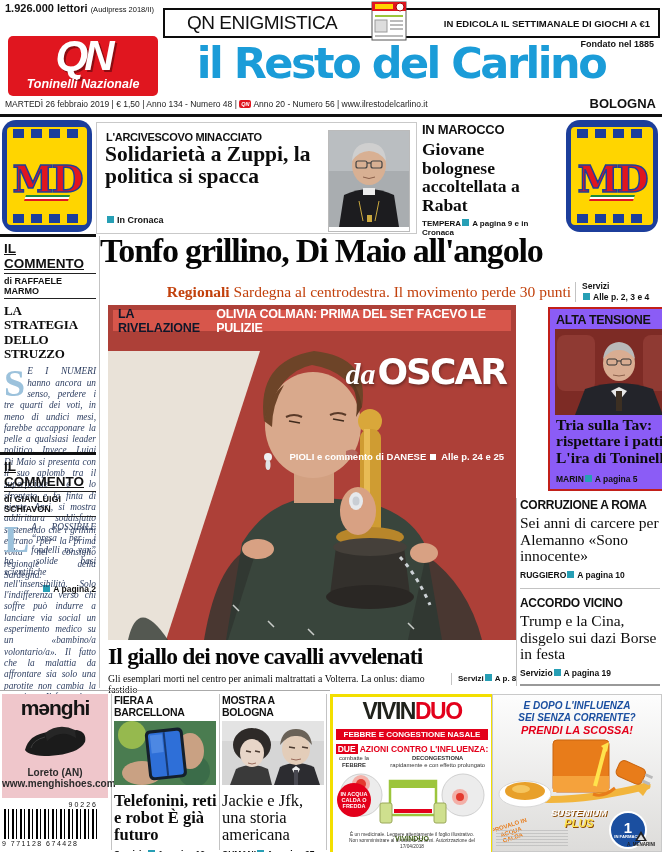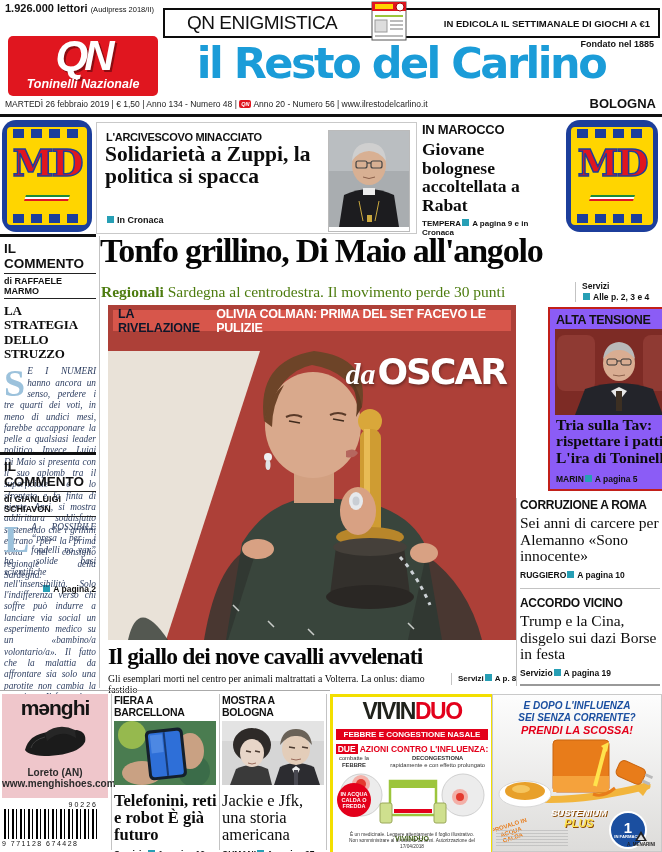--- a/index.html
+++ b/index.html
@@ -37,21 +37,21 @@
            font-style:italic;padding:1px 2px;border-radius:2px;vertical-align:1px;}
   .edition{right:6px;top:96px;font-size:13px;font-weight:bold;}
   .rule-black{left:0;top:114px;width:662px;height:3px;background:#101010;}
 
   
   .md{border-radius:14px;background:#1c3e9b;}
   .md-inner{position:absolute;left:5px;right:5px;top:7px;bottom:7px;background:#ffd500;
             border-radius:4px;}
   .md-teeth{position:absolute;left:6px;right:6px;height:9px;
             background:repeating-linear-gradient(90deg,#1c3e9b 0 11px,#ffd500 11px 18px);}
-  .md-word{position:absolute;left:0;right:0;top:14px;text-align:center;font-size:37px;
+  .md-word{position:absolute;left:0;right:0;top:30px;text-align:center;font-size:37px;
            font-weight:800;color:#e0161f;font-family:"DejaVu Serif",serif;
            -webkit-text-stroke:1.5px #1c3e9b;letter-spacing:-2px;}
   .md-flag{position:absolute;left:50%;margin-left:-22px;bottom:24px;width:44px;height:6px;
            transform:skew(-18deg);background:linear-gradient(180deg,#1c8a3a 0 33%,#fff 33% 66%,#e0161f 66%);}
 
   
   .zuppi{left:96px;top:122px;width:319px;height:110px;border:1px solid #c9c9c9;}
   .zuppi .kicker{position:absolute;left:9px;top:8px;font-size:11px;}
   .zuppi .head{position:absolute;left:8px;top:20px;width:222px;font-size:21.5px;line-height:1.04;
                color:#0c0c0c;}
@@ -60,29 +60,29 @@
 
   
   .marocco{left:422px;top:122px;width:136px;}
   .marocco .kicker{font-size:13px;display:block;}
   .marocco .head{font-size:17.5px;line-height:1.06;font-weight:bold;display:block;margin-top:3px;color:#0c0c0c;}
   .marocco .ref{display:block;margin-top:5px;font-size:8px;font-weight:bold;}
 
   
   .main-head{left:100px;top:234px;width:562px;font-size:34px;font-weight:800;
              letter-spacing:-1.2px;line-height:1.0;white-space:nowrap;color:#060606;}
-  .main-deck{left:101px;top:283px;width:470px;font-size:15.5px;color:#4d7c0f;}
+  .main-deck{left:101px;top:283px;width:470px;font-size:15.5px;color:#c2410c;text-align:right;}
   .main-deck b{font-weight:800;}
   .servizi-stack{left:582px;top:281px;width:78px;font-size:8.5px;font-weight:bold;line-height:1.25;}
   .deck-div{left:575px;top:282px;height:20px;}
 
   
   .lc{left:4px;width:92px;}
   .lc-bar{left:0;width:96px;height:3px;background:#101010;}
-  .lc .sec{font-size:13.5px;font-weight:800;display:block;padding:3px 0 2px;border-bottom:1px solid #222;}
+  .lc .sec{font-size:13.5px;font-weight:800;display:block;padding:3px 0 2px;border-bottom:1px solid #222;text-decoration:underline;}
   .lc .by{font-size:9px;font-weight:800;display:block;padding:2px 0;border-bottom:1px solid #222;}
   .lc .ttl{font-family:"Liberation Serif",serif;font-size:13px;line-height:1.1;font-weight:bold;
            letter-spacing:-0.2px;display:block;margin-top:5px;color:#0c0c0c;}
   .lc .body{font-family:"Liberation Serif",serif;font-style:italic;font-size:9.3px;line-height:1.22;
             color:#2c3d60;display:block;margin-top:5px;text-align:justify;}
   .lc .drop{float:left;font-size:38px;line-height:30px;color:#9cc2dc;font-style:normal;
             font-family:"Liberation Serif",serif;margin:2px 2px 0 0;font-weight:bold;}
   .lc .ref{display:block;text-align:right;margin-top:3px;}
 
   
@@ -335,20 +335,25 @@
       <path d="M292,252 Q310,272 322,300" stroke="#cdd2d6" stroke-width="3" fill="none" stroke-dasharray="4 5"></path>
       <path d="M125,300 l6,6 M160,316 l6,6 M200,324 l6,6 M300,318 l6,6" stroke="#c9ccc9" stroke-width="1.5"></path>
     </svg>
     <div class="photo-strip">
       <span class="y">LA RIVELAZIONE</span>
       <span class="w">OLIVIA COLMAN: PRIMA DEL SET FACEVO LE PULIZIE</span>
     </div>
     <div class="colf">
       <span class="l2"><span class="da">da</span><span>OSCAR</span></span>
     </div>
+    <div class="colf-by">
+      <span>PIOLI e commento di DANESE</span>
+      <span class="bullet"></span>
+      <span>Alle p. 24 e 25</span>
+    </div>
   </div>
 
   <div class="abs alta">
     <span class="kicker">ALTA TENSIONE</span>
     <span class="alta-photo">
       <svg width="128" height="86" viewBox="0 0 128 86">
         <rect width="128" height="86" fill="#7d2b25"></rect>
         <rect x="2" y="6" width="38" height="56" rx="8" fill="#8f3a33"></rect>
         <rect x="88" y="6" width="38" height="56" rx="8" fill="#8f3a33"></rect>
         <path d="M20,86 L30,60 Q64,48 98,60 L108,86 Z" fill="#23242a"></path>

